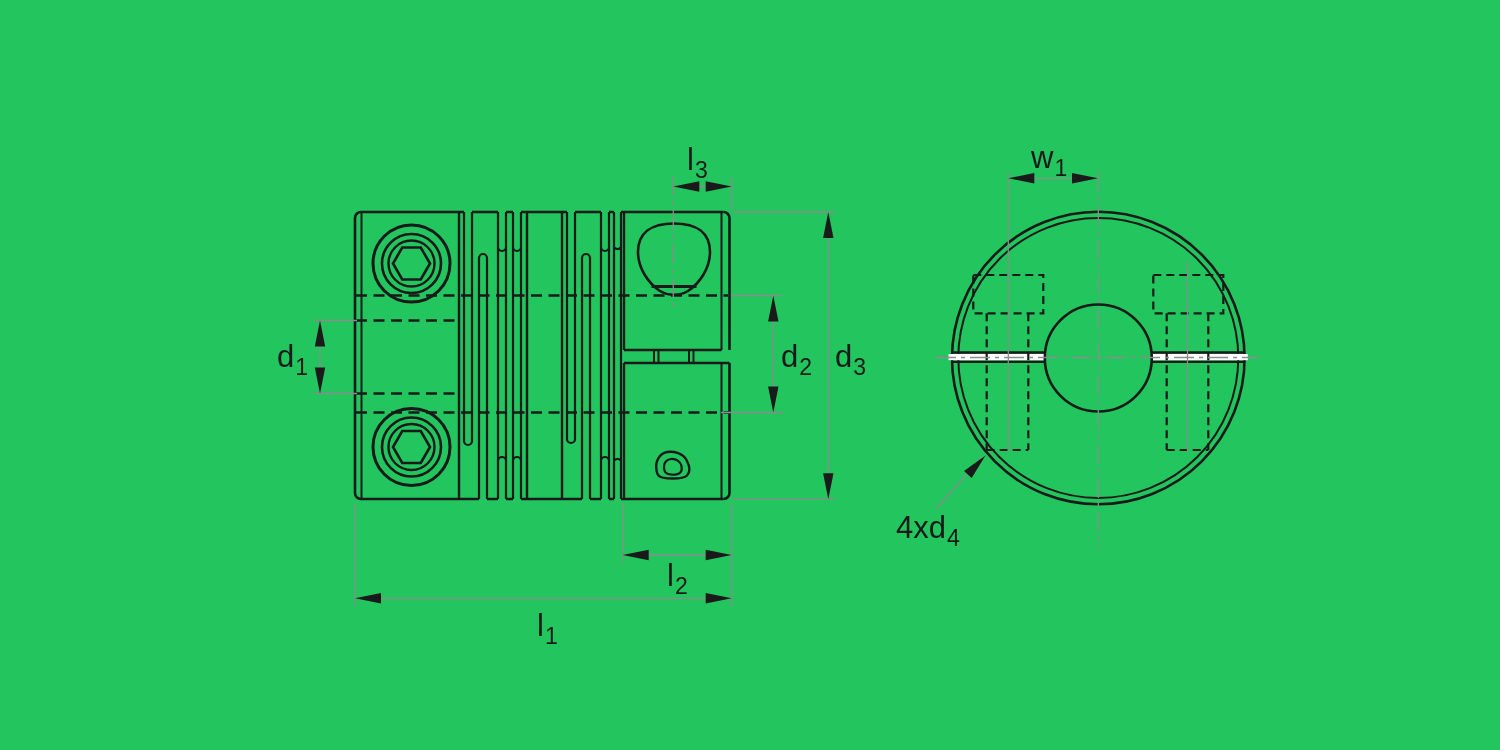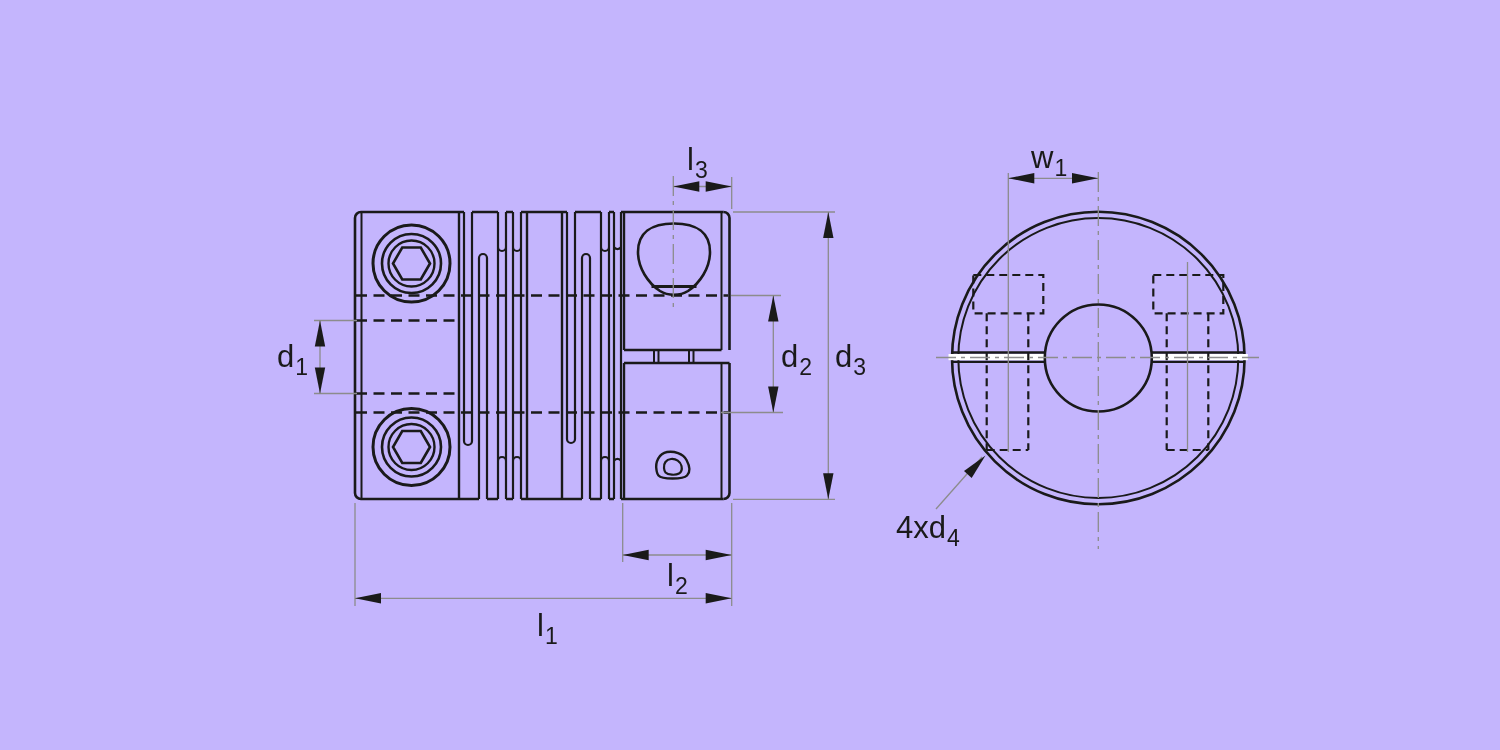--- a/index.html
+++ b/index.html
@@ -1,16 +1,16 @@
 <!DOCTYPE html>
 <html><head>
 <meta charset="utf-8">
 <style>
   html,body{margin:0;padding:0;background:#ffffff;}
-  .canvas{width:1500px;height:750px;background:#c4b5fd;position:relative;overflow:hidden;}
+  .canvas{width:1500px;height:750px;background:#22c55e;position:relative;overflow:hidden;}
   svg{display:block;}
   text{font-family:"Liberation Sans","DejaVu Sans",sans-serif;fill:#1a1a1a;}
   .dim-label{font-size:31px;}
   .dim-sub{font-size:23px;}
   .outline{stroke:#1a1a1a;fill:none;}
   .thin{stroke:#1a1a1a;fill:none;}
   .dashed{stroke:#1a1a1a;fill:none;stroke-dasharray:11 6.5;}
   .screwdash{stroke:#1a1a1a;fill:none;stroke-dasharray:8 5;}
   .dim{stroke:#8c8c8c;stroke-width:1.3;fill:none;}
   .cline{stroke:#8c8c8c;stroke-width:1.3;fill:none;stroke-dasharray:20 5 4 5;}

